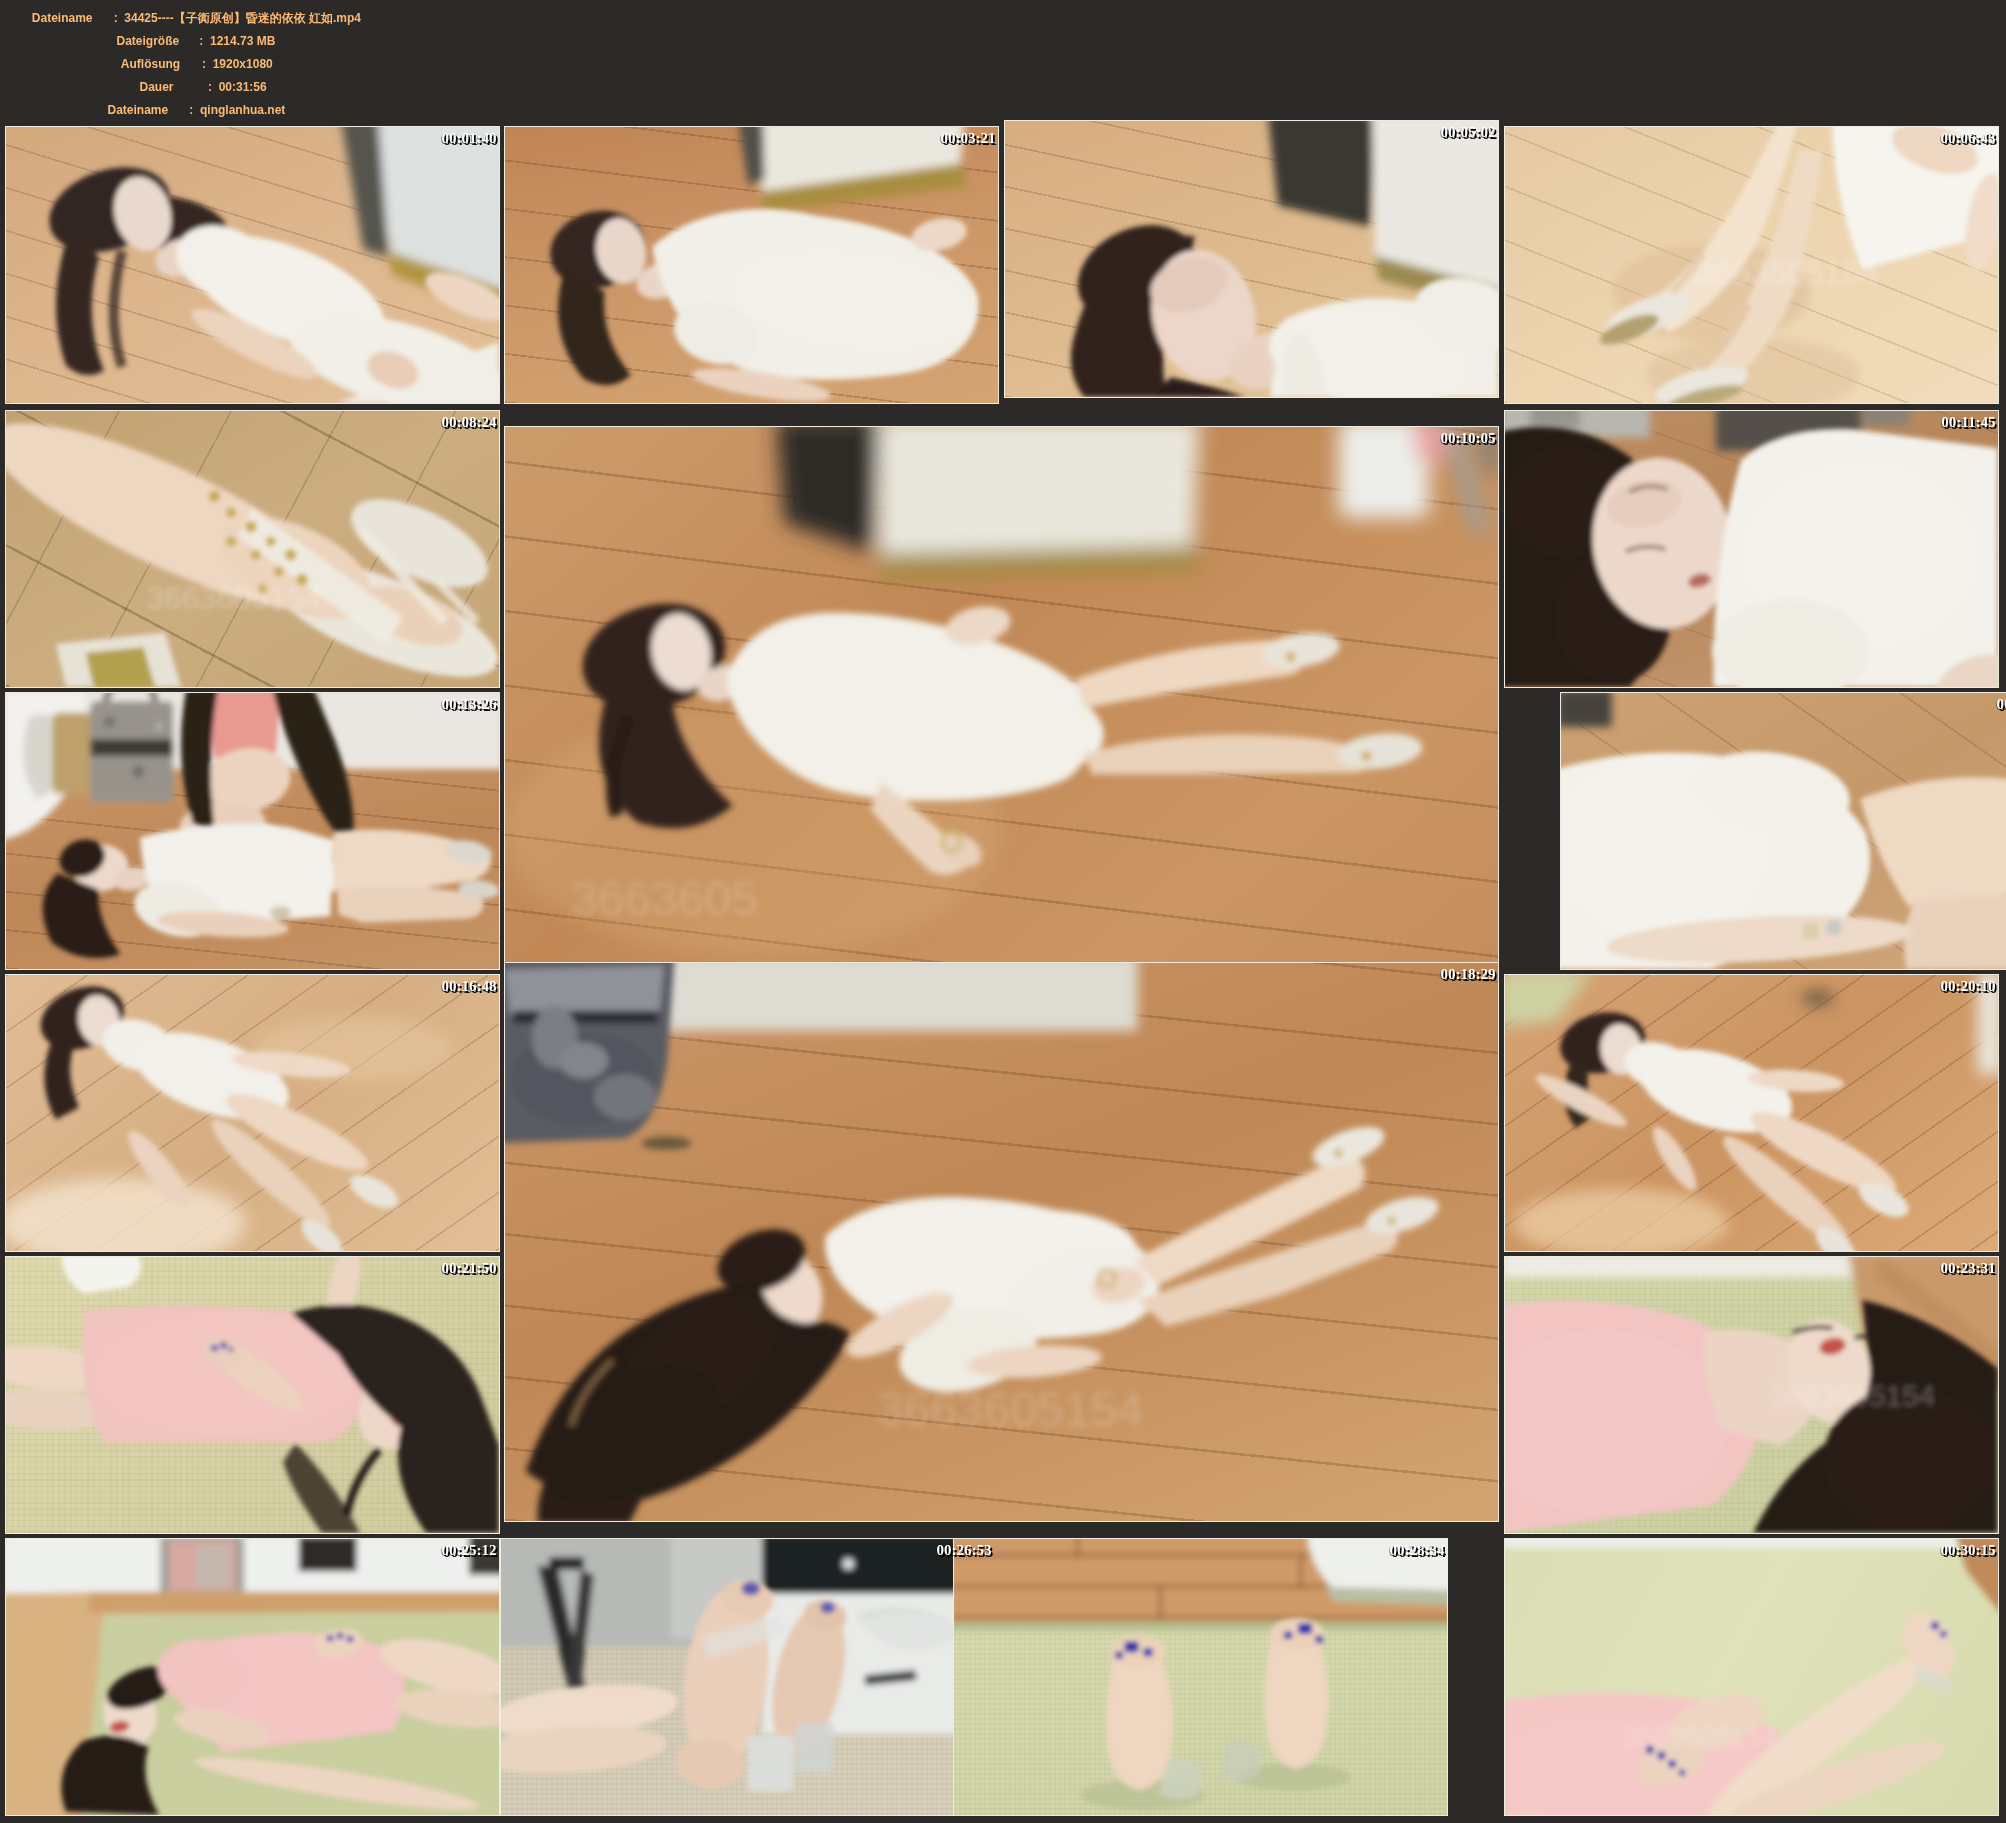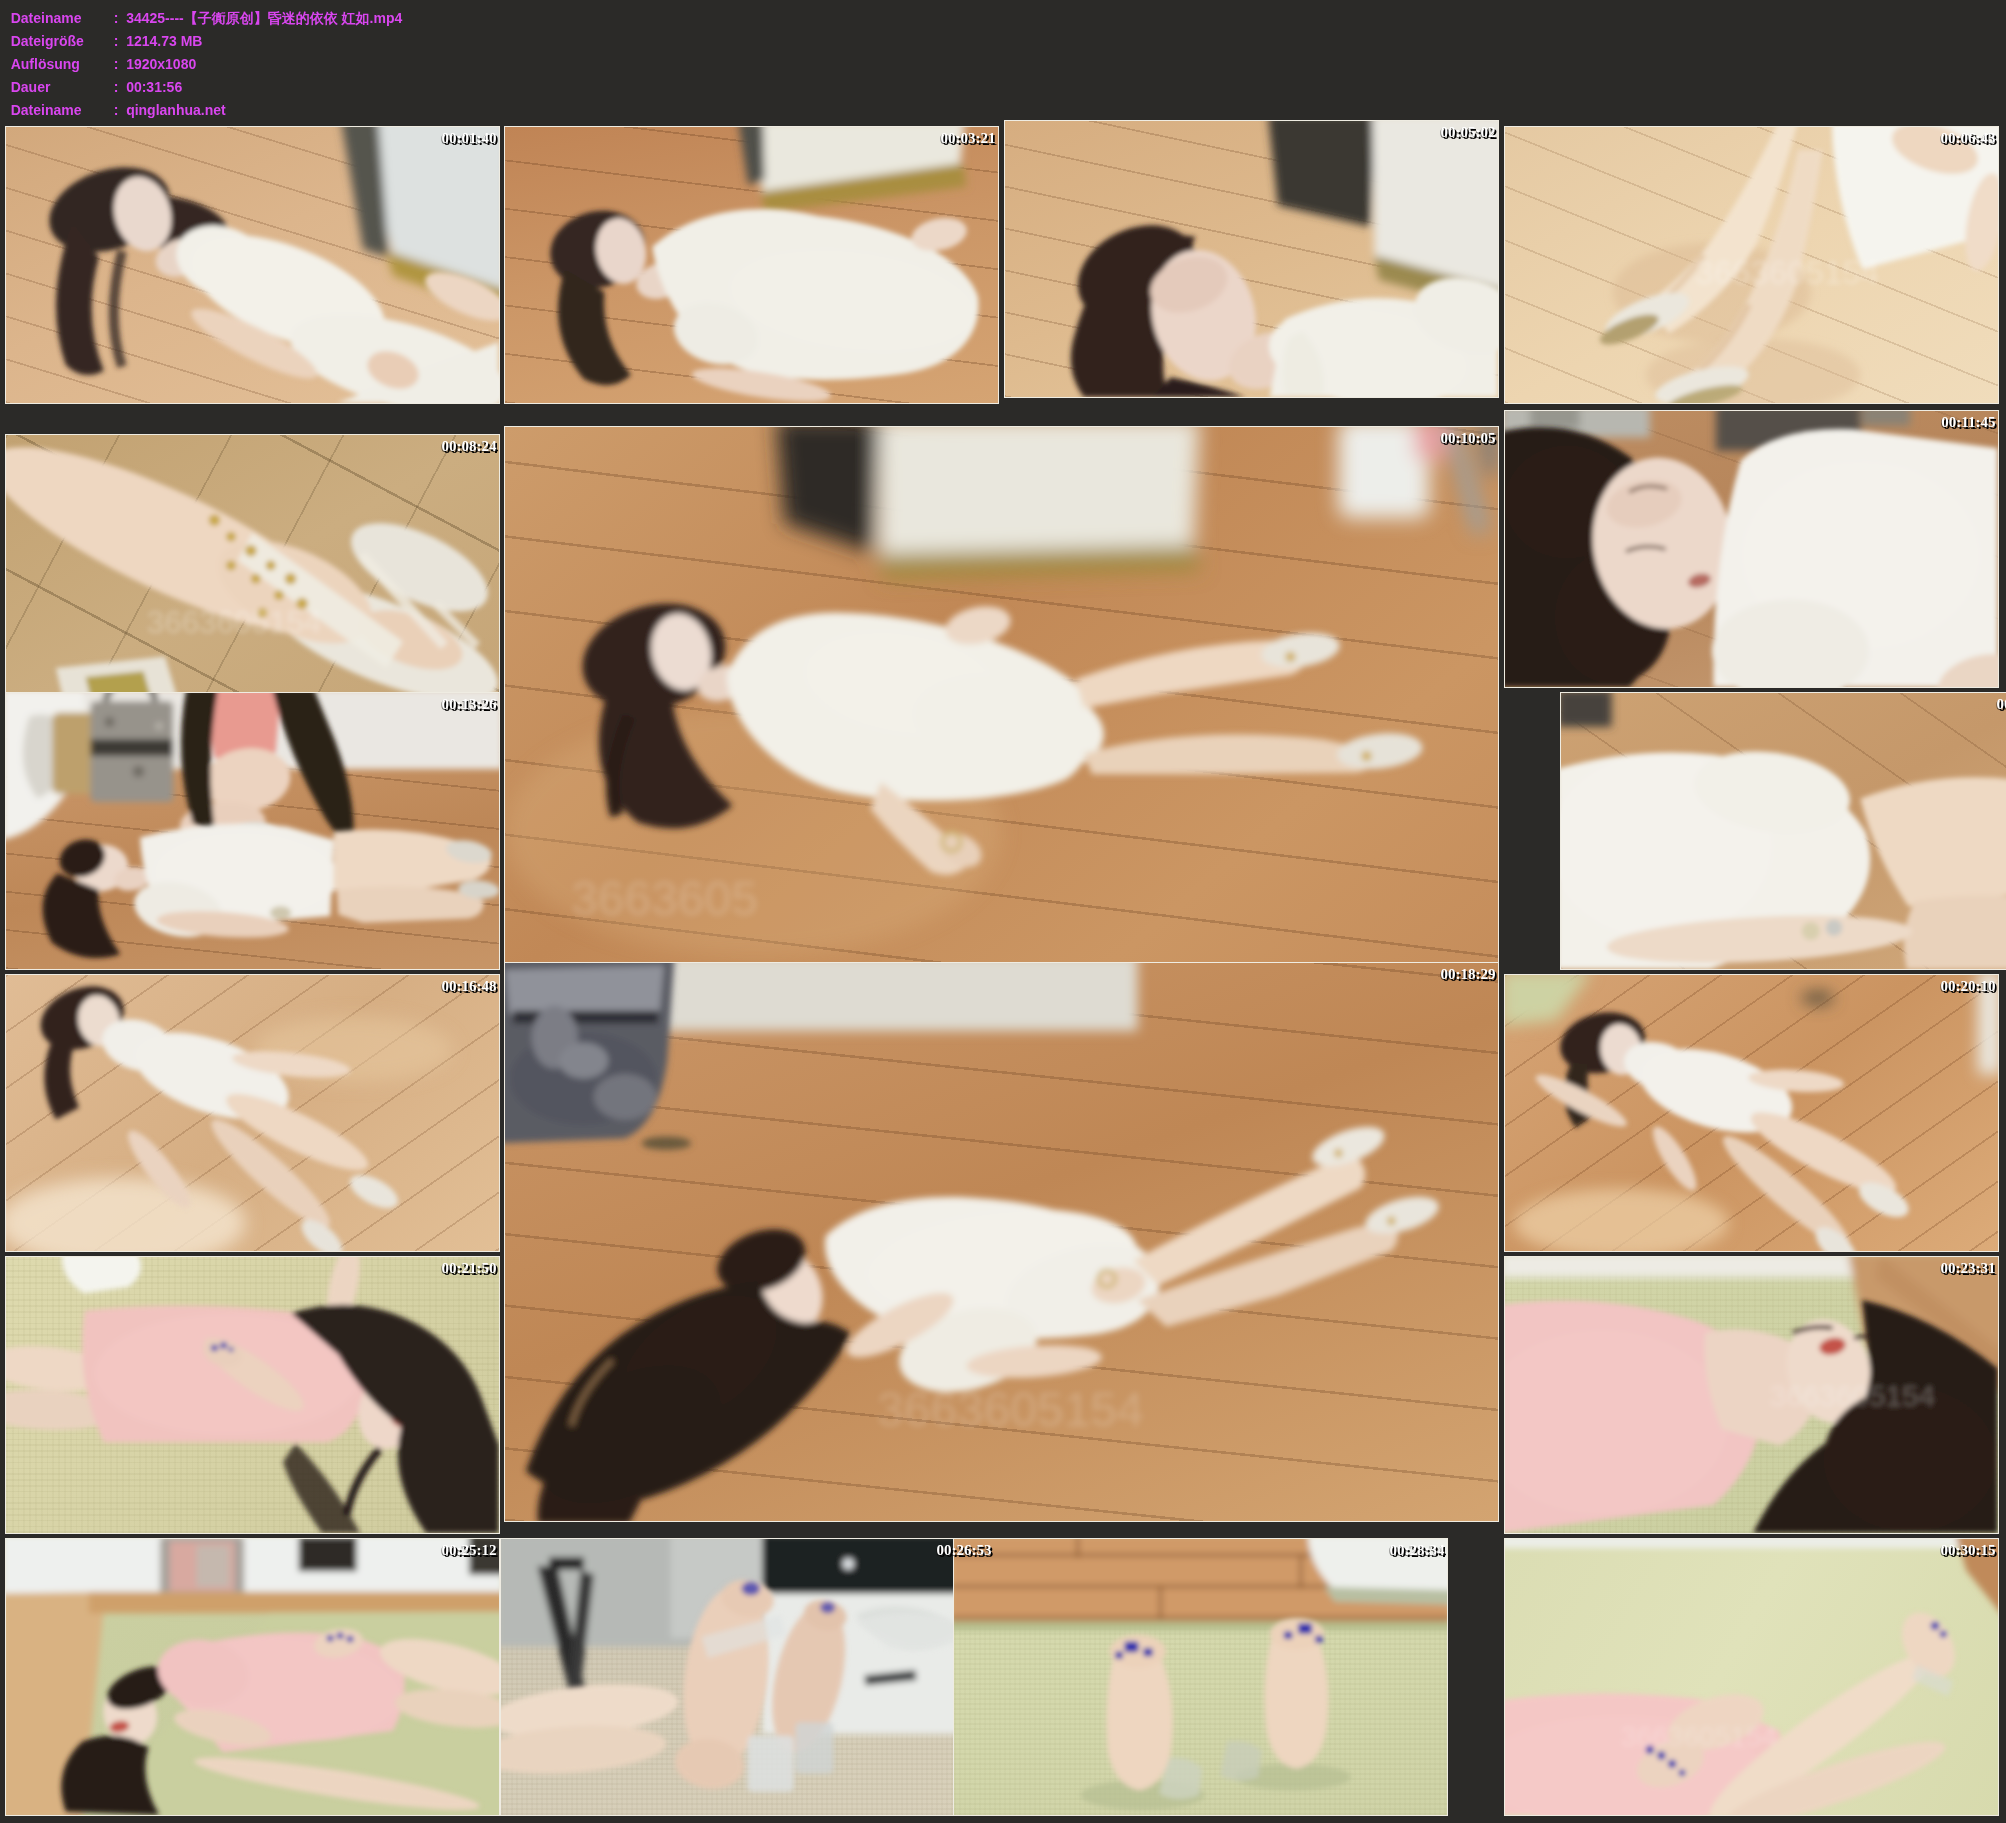--- a/index.html
+++ b/index.html
@@ -1,17 +1,17 @@
 <!DOCTYPE html>
 <html style="font-size:13.2px"><head><meta charset="utf-8">
 <style>
 html,body{margin:0;padding:0;}
 body{width:2006px;height:1823px;background:#2b2a28;position:relative;overflow:hidden;
      font-family:"Liberation Sans",sans-serif;}
-.hdr{position:absolute;left:10.7px;top:7.4px;color:#d946ef;font-weight:bold;font-size:14px;}
+.hdr{position:absolute;left:10.7px;top:7.4px;color:#fdba74;font-weight:bold;font-size:12px;text-align:center;}
 .hl{height:23px;line-height:23px;white-space:pre;}
 .hl b{display:inline-block;width:103px;font-weight:bold;}
 .tile{position:absolute;border:1.7px solid #efece2;overflow:hidden;}
 .ts{position:absolute;top:4.1px;right:2.5px;color:#fff;font-family:"Liberation Serif",serif;
     font-weight:bold;font-size:15px;line-height:1;
     text-shadow:1.7px 1.7px 0 #000, -0.8px 0.8px 0 rgba(0,0,0,.5);z-index:5;}
 .tile svg{position:absolute;left:0;top:0;}
 </style></head>
 <body>
 <div class="hdr">
@@ -137,21 +137,21 @@
 <path d="M295,215 Q270,265 235,295" stroke="#d8b58e" stroke-width="7" fill="none" opacity=".6"></path>
 <ellipse cx="172" cy="228" rx="54" ry="20" fill="#ebe7dd" transform="rotate(-22 172 228)"></ellipse>
 <ellipse cx="150" cy="245" rx="38" ry="12" fill="#b3a070" transform="rotate(-22 150 245)"></ellipse>
 <ellipse cx="238" cy="312" rx="58" ry="18" fill="#ebe7dd" transform="rotate(-14 238 312)"></ellipse>
 <ellipse cx="242" cy="327" rx="46" ry="10" fill="#bbaa78" transform="rotate(-14 242 327)"></ellipse>
 <text x="230" y="190" font-size="40" fill="#ffffff" opacity=".3" font-family="Liberation Sans, sans-serif">3663605154</text>
 </g>
     </svg>
 <div class="ts">00:06:43</div>
   </div>
-<div class="tile" style="left:5px;top:434px;width:493px;height:276px;background:repeating-linear-gradient(28deg,rgba(80,60,30,.32) 0 2.5px,rgba(0,0,0,0) 2.5px 124px),repeating-linear-gradient(118deg,rgba(80,60,30,.22) 0 1.7px,rgba(0,0,0,0) 1.7px 99px),linear-gradient(150deg,#c2a272 0%,#cbad80 50%,#c5a577 100%)">
+<div class="tile" style="left:5px;top:410px;width:493px;height:276px;background:repeating-linear-gradient(28deg,rgba(80,60,30,.32) 0 2.5px,rgba(0,0,0,0) 2.5px 124px),repeating-linear-gradient(118deg,rgba(80,60,30,.22) 0 1.7px,rgba(0,0,0,0) 1.7px 99px),linear-gradient(150deg,#c2a272 0%,#cbad80 50%,#c5a577 100%)">
 <svg width="493" height="276" viewBox="0 0 596 334">
       <defs>
         <filter id="e1" x="-40%" y="-40%" width="180%" height="180%">
           <feGaussianBlur stdDeviation="5"></feGaussianBlur>
         </filter>
         <filter id="e2" x="-40%" y="-40%" width="180%" height="180%">
           <feGaussianBlur stdDeviation="3"></feGaussianBlur>
         </filter>
       </defs>
 <g filter="url(#e2)">

